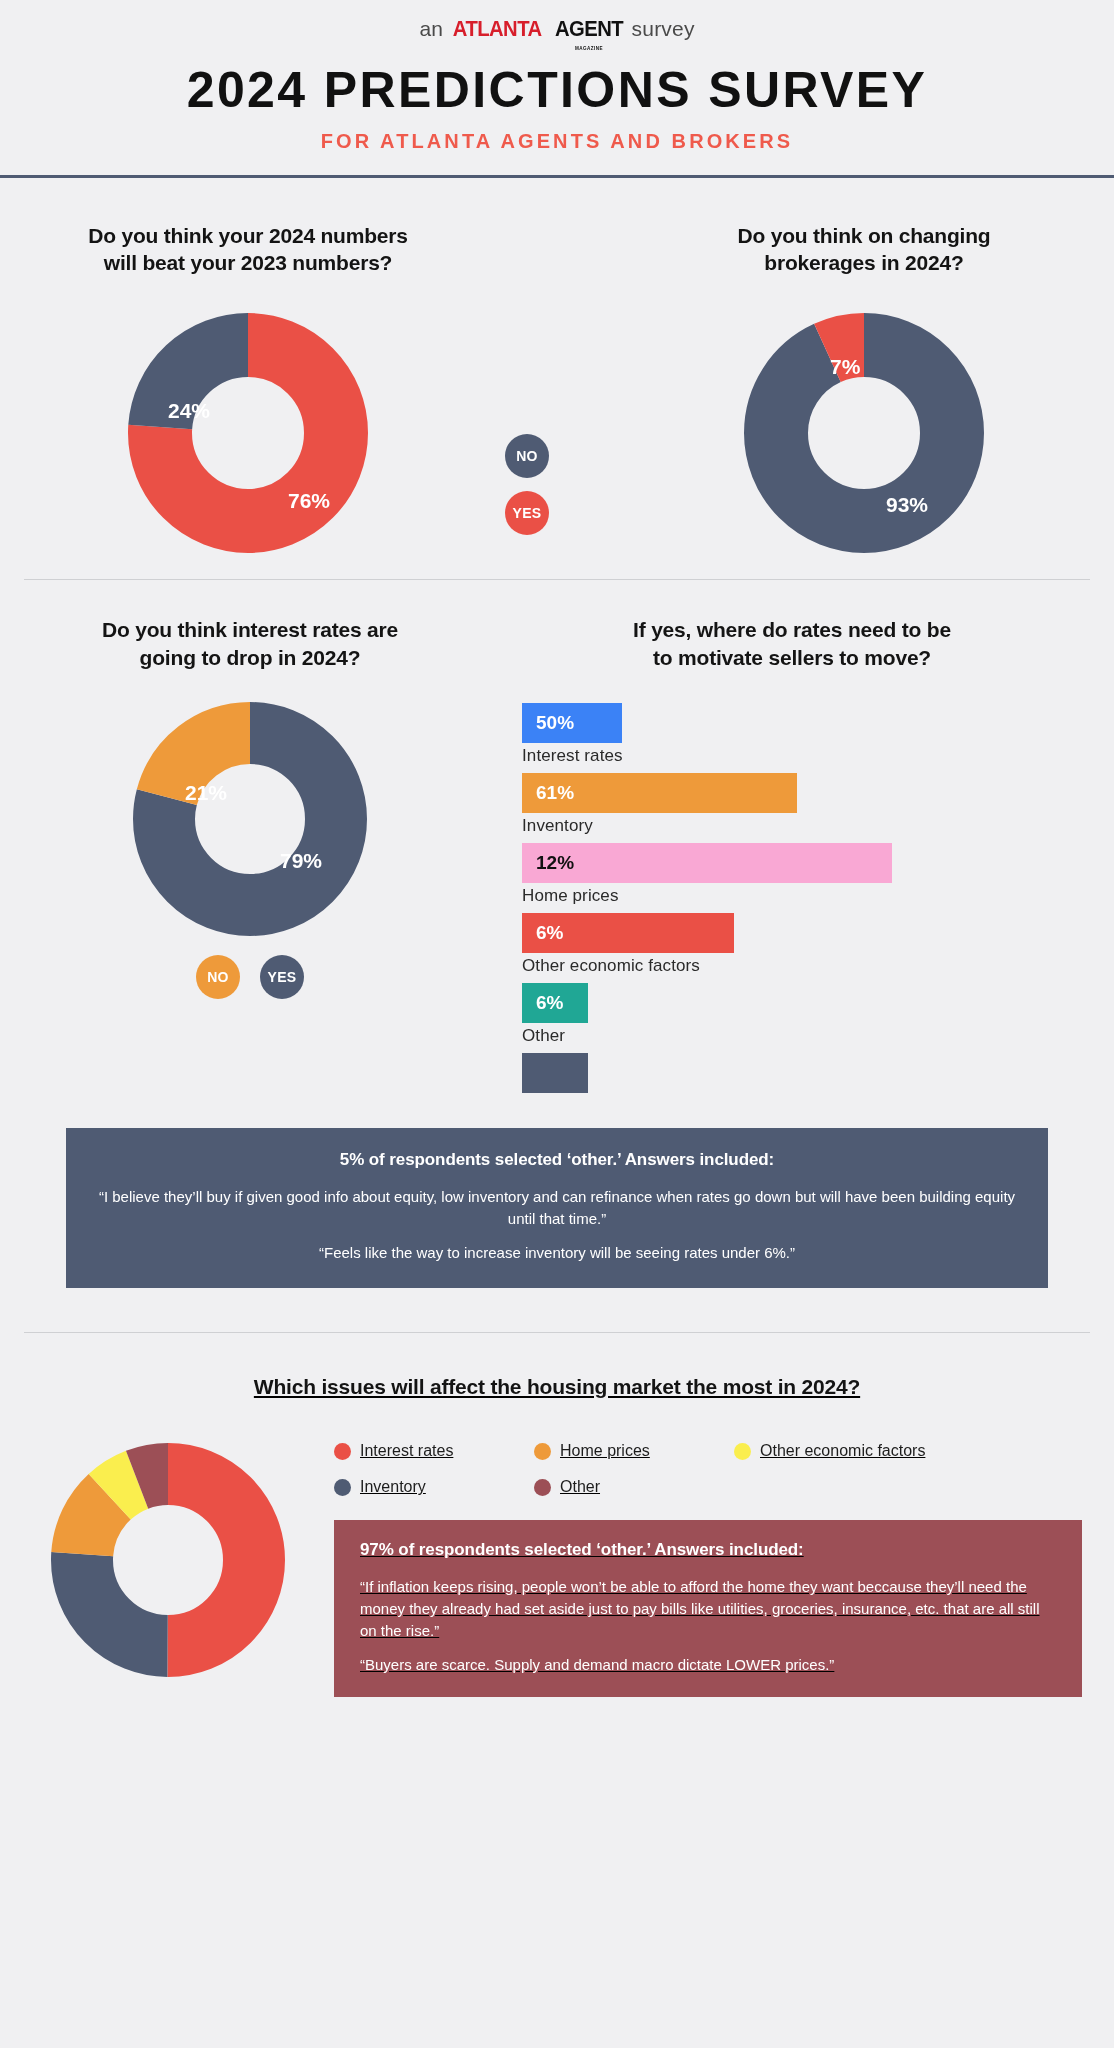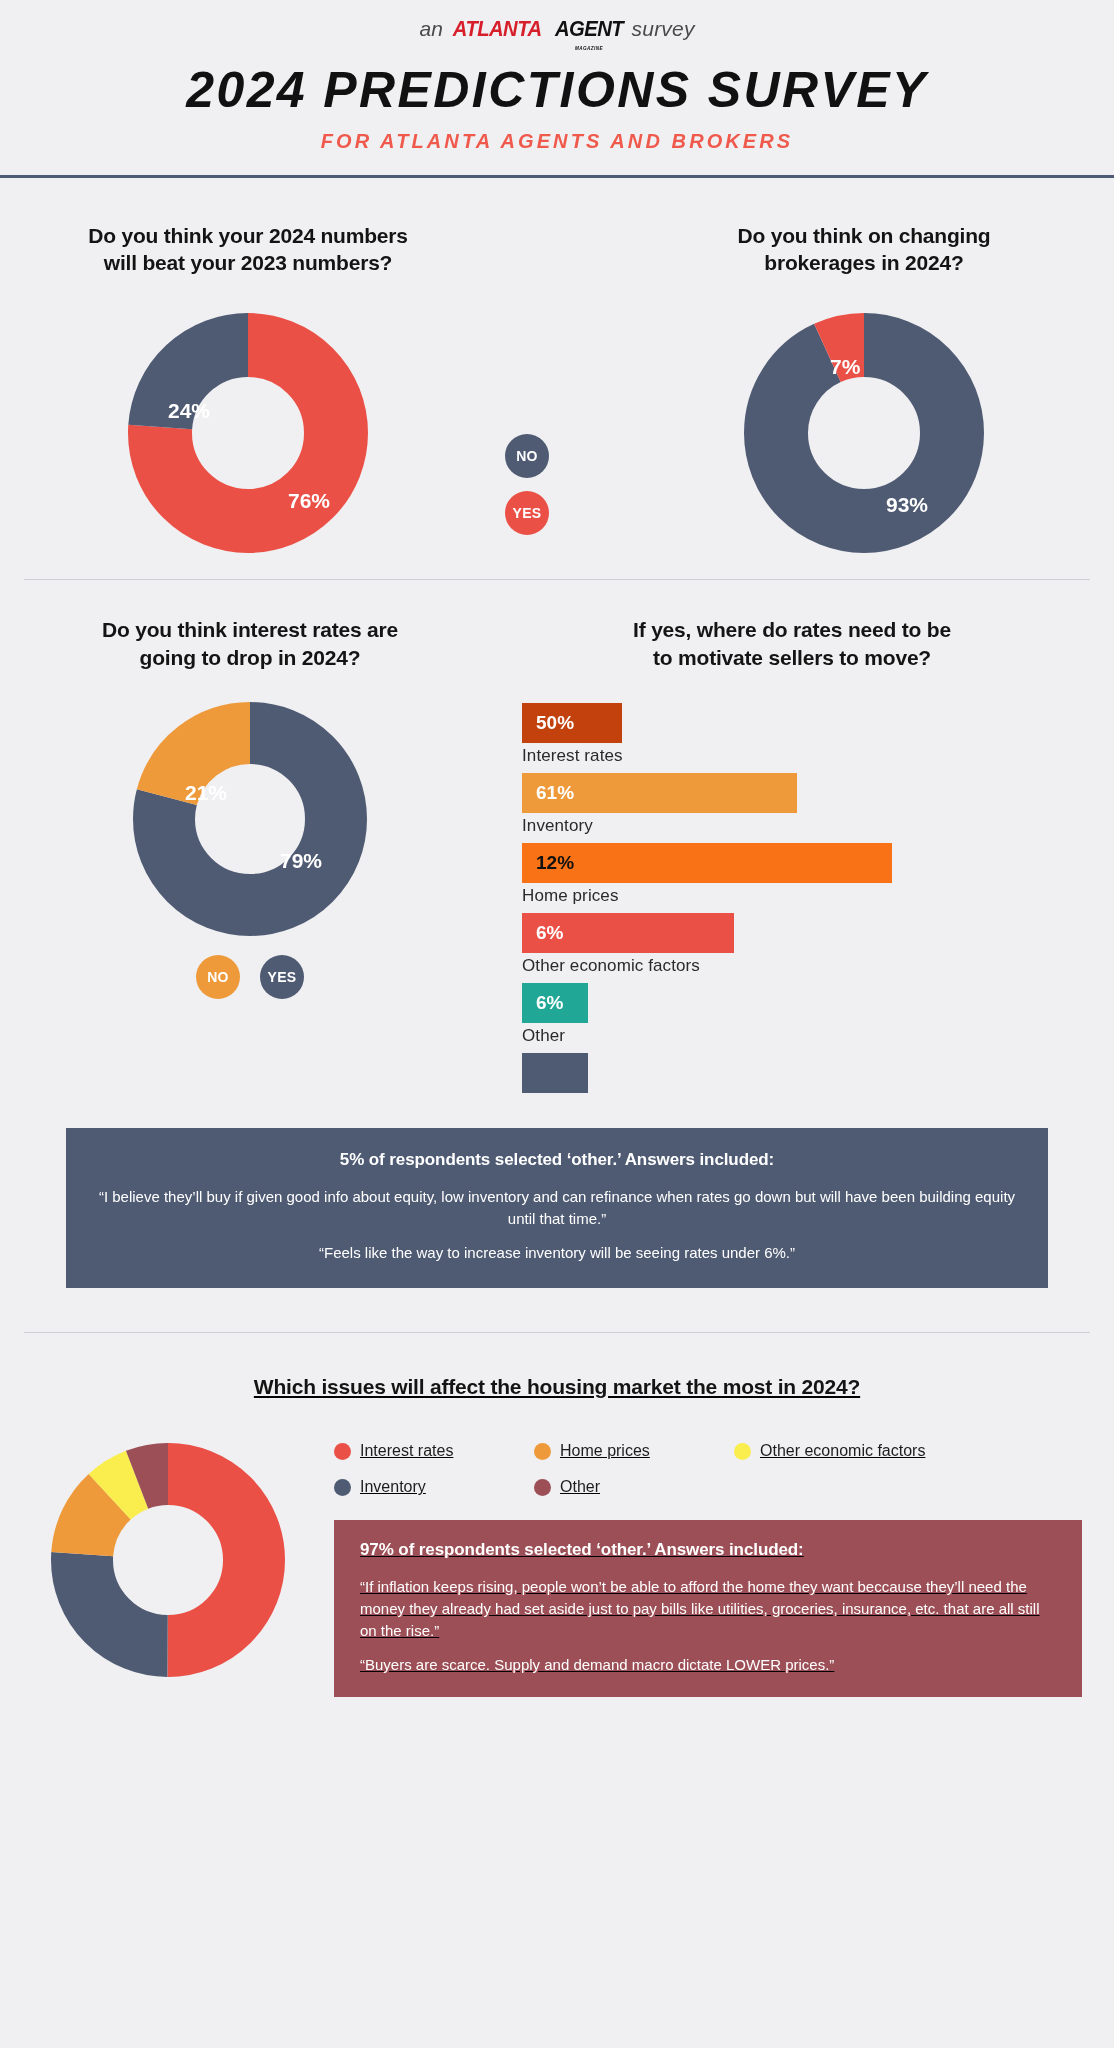--- a/index.html
+++ b/index.html
@@ -15,21 +15,20 @@
     position: relative;
     overflow: hidden;
   }
 
   
   .header {
     padding-top: 16px;
     padding-bottom: 22px;
     border-bottom: 3px solid #4f5b73;
     text-align: center;
-    font-style: italic;
   }
   .kicker {
     font-size: 21px;
     color: #4a4a4a;
     letter-spacing: .2px;
     display: flex;
     justify-content: center;
     align-items: baseline;
     gap: 6px;
     height: 30px;
@@ -315,29 +314,29 @@
     </div>
 
     <div class="right">
       <div class="q-title">
         <div>If yes, where do rates need to be</div>
         <div>to motivate sellers to move?</div>
       </div>
 
       <div class="bars">
         <div class="bar-block">
-          <div class="bar" style="background:#c2410c;width:100px;">50%</div>
+          <div class="bar" style="background:#3b82f6;width:100px;">50%</div>
           <div class="bar-label">Interest rates</div>
         </div>
         <div class="bar-block">
           <div class="bar" style="background:#ee9a3a;width:275px;">61%</div>
           <div class="bar-label">Inventory</div>
         </div>
         <div class="bar-block">
-          <div class="bar dark-text" style="background:#f97316;width:370px;">12%</div>
+          <div class="bar dark-text" style="background:#f9a8d4;width:370px;">12%</div>
           <div class="bar-label">Home prices</div>
         </div>
         <div class="bar-block">
           <div class="bar" style="background:#ea5046;width:212px;">6%</div>
           <div class="bar-label">Other economic factors</div>
         </div>
         <div class="bar-block">
           <div class="bar" style="background:#20a795;width:66px;">6%</div>
           <div class="bar-label">Other</div>
         </div>

